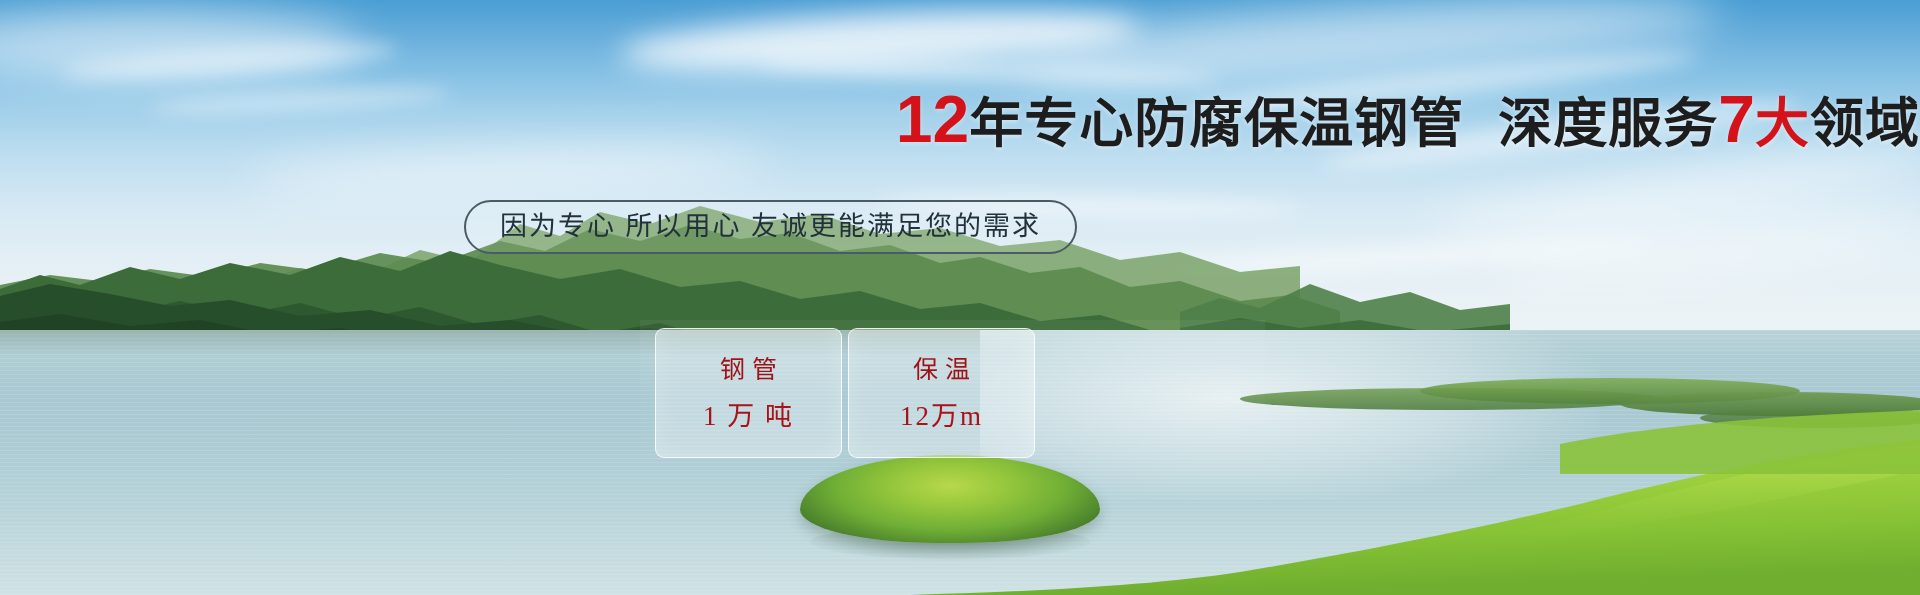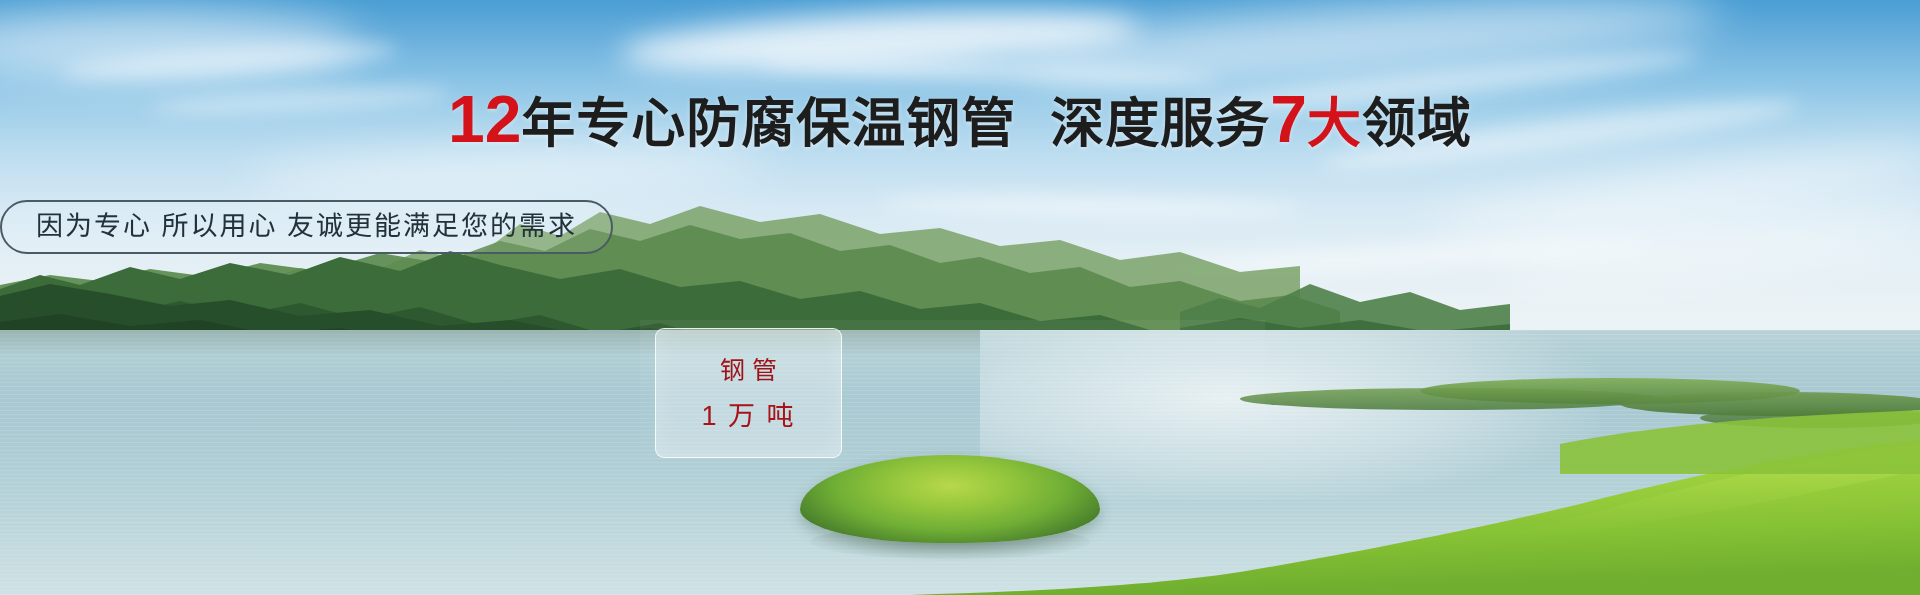--- a/index.html
+++ b/index.html
@@ -99,21 +99,21 @@
   }
   .marsh{
     position:absolute;
     border-radius:50%;
     pointer-events:none;
   }
 
   
   .headline{
     position:absolute;left:0;top:88px;width:1920px;
-    text-align:center;
+    text-align:right;
     font-family:"Liberation Sans","DejaVu Sans",sans-serif;
     font-weight:bold;
     font-size:54px;
     line-height:62px;
     letter-spacing:1px;
     color:#1d1d1d;
     white-space:nowrap;
     text-shadow:0 2px 4px rgba(255,255,255,0.45);
   }
   .headline .num{
@@ -123,40 +123,41 @@
     letter-spacing:0;
     text-shadow:0 2px 4px rgba(255,255,255,0.35);
   }
   .headline .red{
     color:#d4121a;
   }
   .headline .gapsp{display:inline-block;width:34px;}
 
   .subtitle-wrap{
     position:absolute;left:0;top:200px;width:1541px;
-    text-align:left;
+    text-align:center;
   }
   .subtitle{
     display:inline-block;
     border:2px solid #4a5b63;
     border-radius:30px;
     padding:7px 34px 9px 34px;
     font-size:27px;
     line-height:34px;
     color:#23323a;
     letter-spacing:2px;
     white-space:nowrap;
     background:rgba(255,255,255,0.10);
   }
 
   
   .cards{
     position:absolute;left:655px;top:328px;
     display:flex;
     gap:6px;
+    font-family:Liberation Serif, serif;
   }
   .card{
     width:185px;height:128px;
     border:1px solid rgba(255,255,255,0.85);
     border-radius:9px;
     background:rgba(255,255,255,0.30);
     box-shadow:inset 0 0 22px rgba(255,255,255,0.22);
     display:flex;
     flex-direction:column;
     align-items:center;
@@ -321,16 +322,20 @@
 
   <div class="card-haze"></div>
   <div class="cards">
 
     <div class="card">
       <div class="c-title">钢管</div>
       <div class="c-value"><span>1 万 吨</span></div>
     </div>
 
 
+    <div class="card">
+      <div class="c-title">保温</div>
+      <div class="c-value"><span>12万m</span></div>
+    </div>
 
   </div>
 
 </div>
 
 </body></html>

